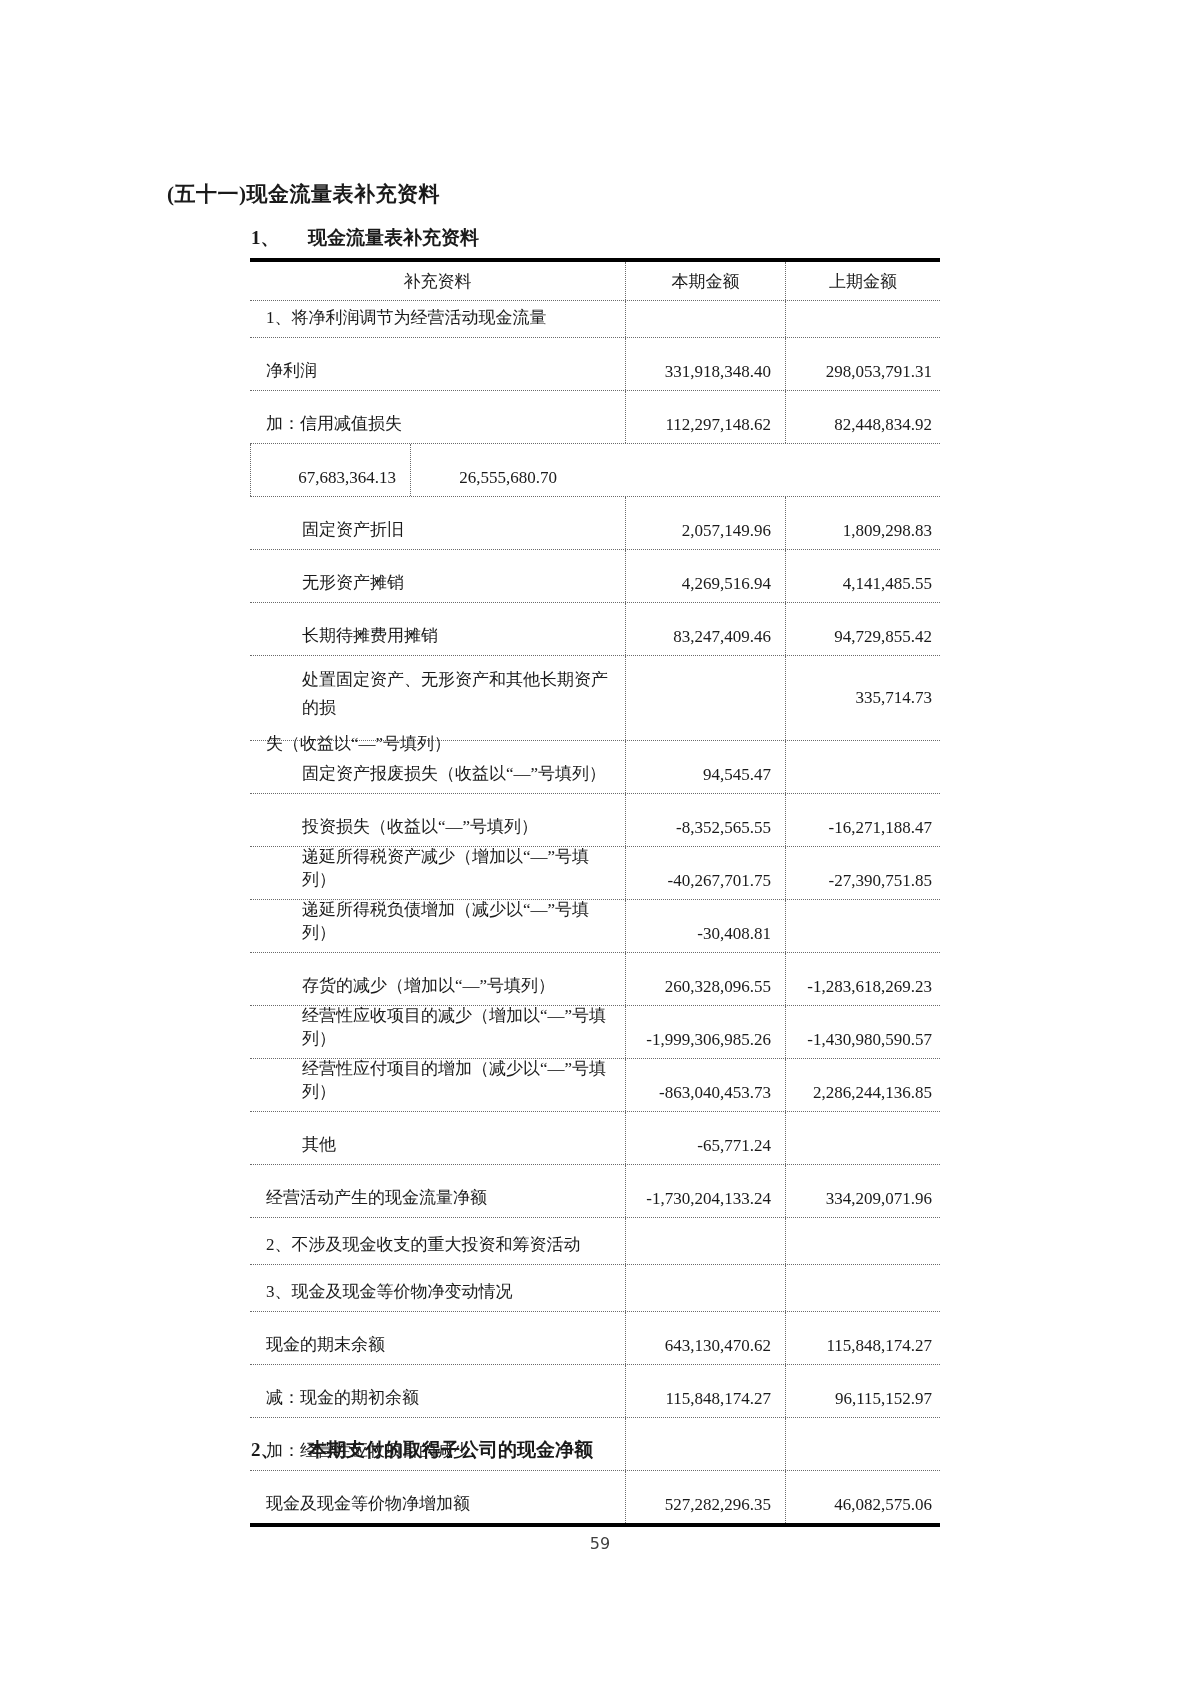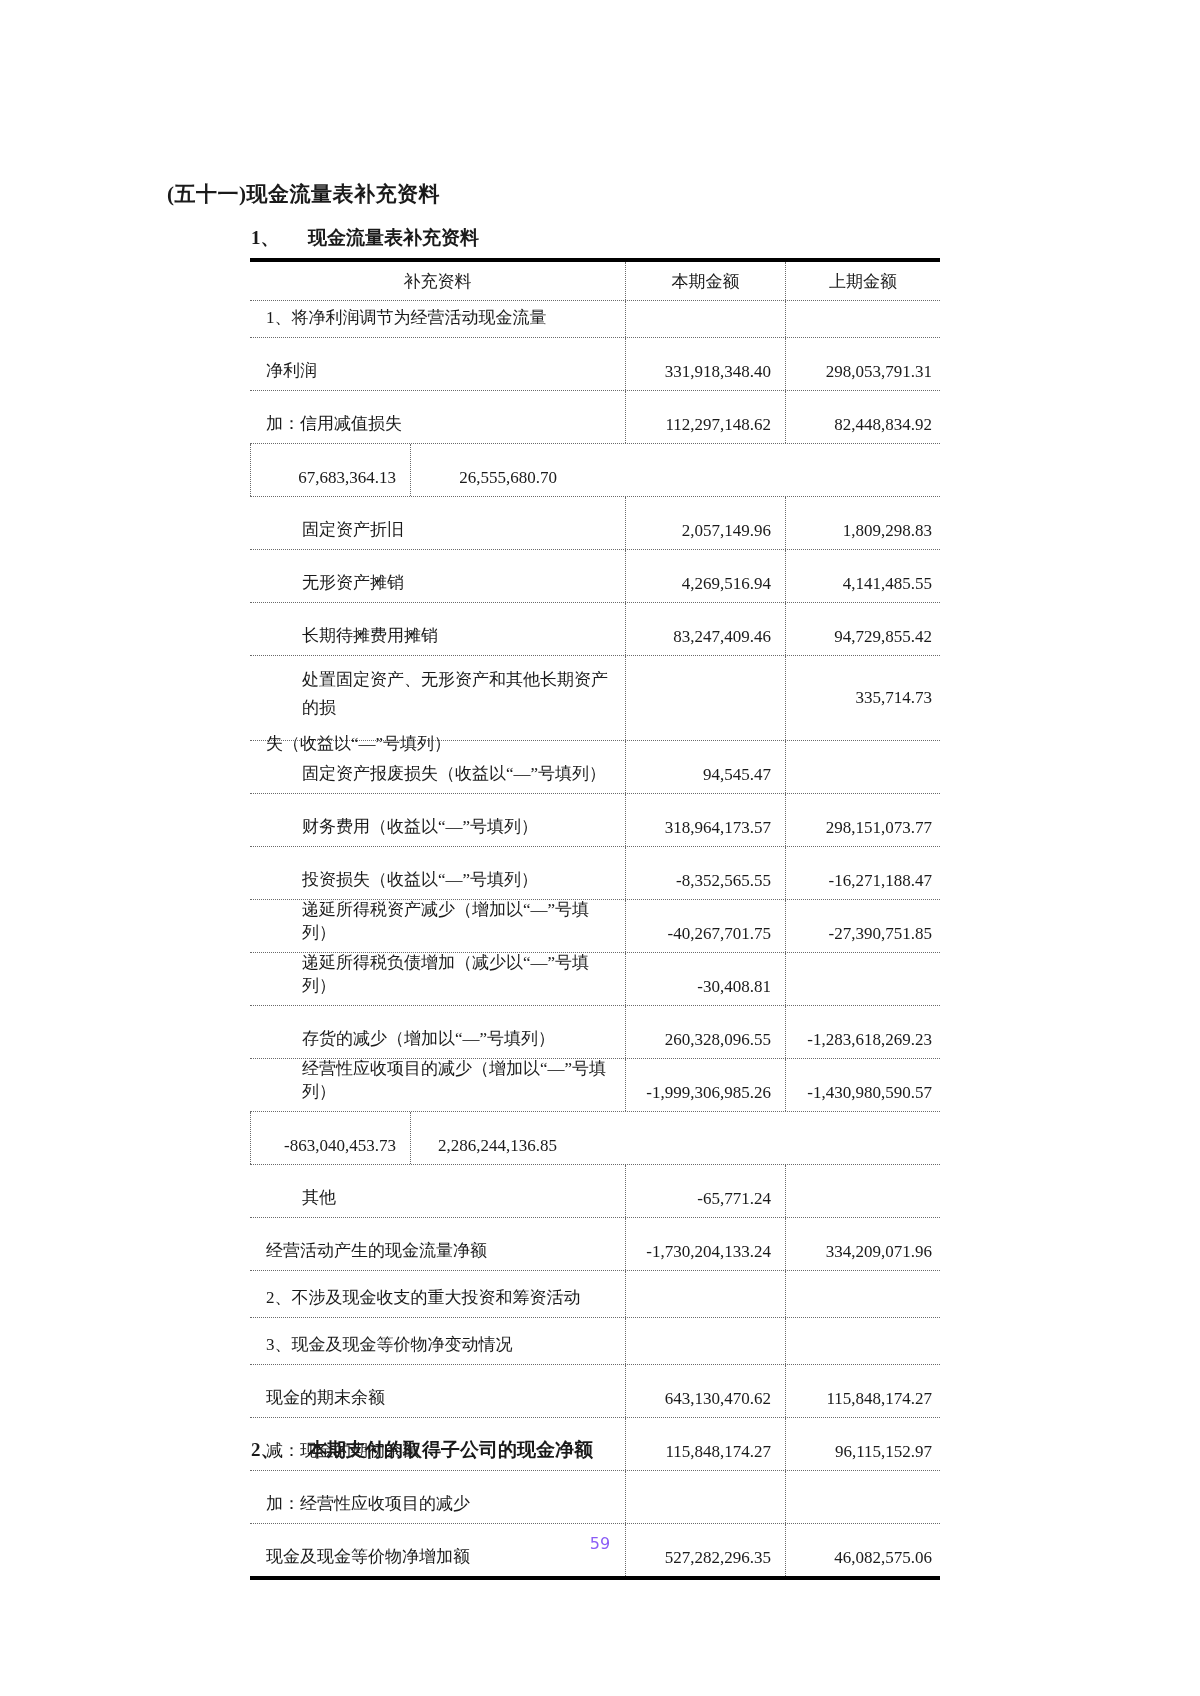--- a/index.html
+++ b/index.html
@@ -34,21 +34,21 @@
   .row-section2 { height:46px; }
   .row-double { height:84px; }
   .c1.ind { padding-left:52px; }
   .row-double .c1 { display:block; padding:0 6px 0 0; }
   .row-double .c1 .dl1 { padding-left:52px; padding-top:10px; line-height:28px; }
   .row-double .c1 .dl2 { padding-left:16px; padding-top:8px; line-height:28px; }
   .row-double .c3 { align-items:center; padding-bottom:0; }
   .pagenum {
     position:absolute; left:0; top:1534px; width:100%;
     text-align:center; font-family:"DejaVu Sans","Liberation Sans",sans-serif;
-    font-size:16px; color:#8b5cf6;
+    font-size:16px; color:#404040;
   }
 </style>
 </head>
 <body>
 
 <div class="page">
 
   <div class="h1">(五十一)现金流量表补充资料</div>
 
   <div class="heading h2">
@@ -104,25 +104,20 @@
           </div>
           <div class="td c2 num"></div>
           <div class="td c3 num">335,714.73</div>
         </div>
         <div class="tr row-data">
           <div class="td c1 ind">固定资产报废损失（收益以“—”号填列）</div>
           <div class="td c2 num">94,545.47</div>
           <div class="td c3 num"></div>
         </div>
         <div class="tr row-data">
-          <div class="td c1 ind">财务费用（收益以“—”号填列）</div>
-          <div class="td c2 num">318,964,173.57</div>
-          <div class="td c3 num">298,151,073.77</div>
-        </div>
-        <div class="tr row-data">
           <div class="td c1 ind">投资损失（收益以“—”号填列）</div>
           <div class="td c2 num">-8,352,565.55</div>
           <div class="td c3 num">-16,271,188.47</div>
         </div>
         <div class="tr row-data">
           <div class="td c1 ind">递延所得税资产减少（增加以“—”号填列）</div>
           <div class="td c2 num">-40,267,701.75</div>
           <div class="td c3 num">-27,390,751.85</div>
         </div>
         <div class="tr row-data">
@@ -134,20 +129,21 @@
           <div class="td c1 ind">存货的减少（增加以“—”号填列）</div>
           <div class="td c2 num">260,328,096.55</div>
           <div class="td c3 num">-1,283,618,269.23</div>
         </div>
         <div class="tr row-data">
           <div class="td c1 ind">经营性应收项目的减少（增加以“—”号填列）</div>
           <div class="td c2 num">-1,999,306,985.26</div>
           <div class="td c3 num">-1,430,980,590.57</div>
         </div>
         <div class="tr row-data">
+          <div class="td c1 ind">经营性应付项目的增加（减少以“—”号填列）</div>
           <div class="td c2 num">-863,040,453.73</div>
           <div class="td c3 num">2,286,244,136.85</div>
         </div>
         <div class="tr row-data">
           <div class="td c1 ind">其他</div>
           <div class="td c2 num">-65,771.24</div>
           <div class="td c3 num"></div>
         </div>
         <div class="tr row-data">
           <div class="td c1">经营活动产生的现金流量净额</div>

